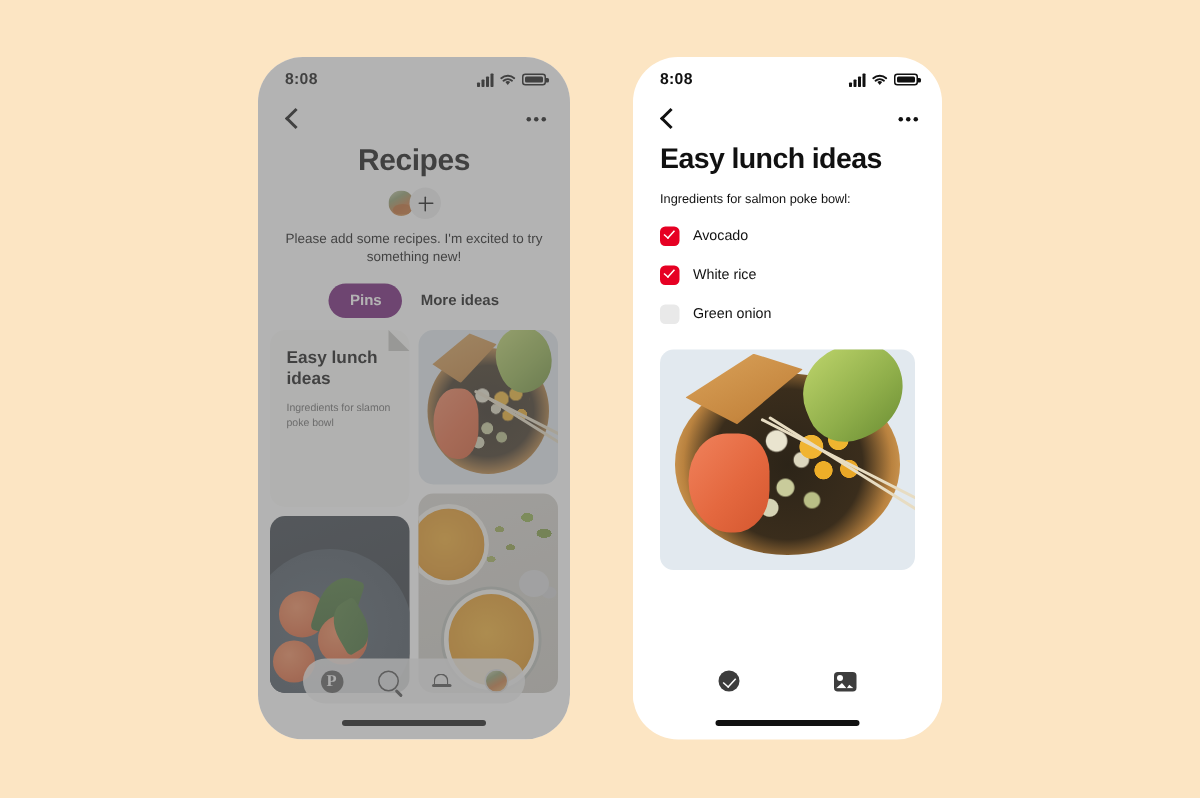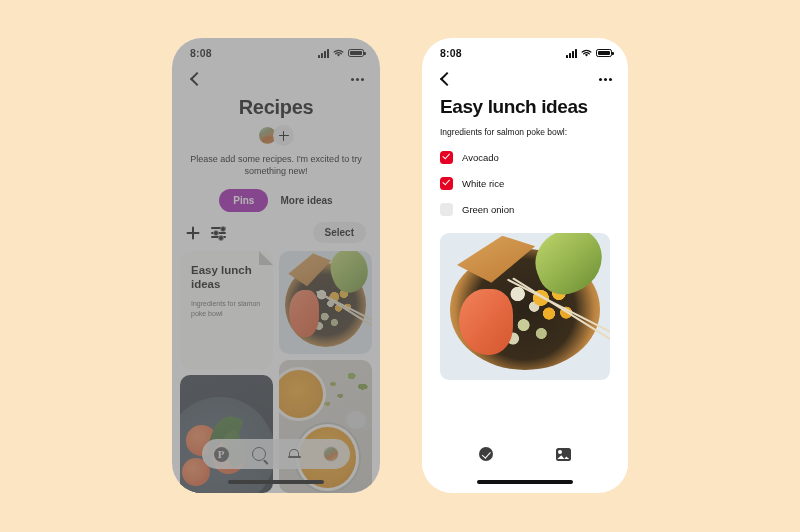--- a/index.html
+++ b/index.html
@@ -225,21 +225,21 @@
   }
 
   .tabs-row {
     display: flex;
     justify-content: center;
     align-items: center;
     gap: 12px;
     margin-top: 12px;
   }
   .tab-pill {
-    background: #a21caf;
+    background: #701a75;
     color: #fff;
     font-size: 10px;
     font-weight: bold;
     padding: 6px 14px;
     border-radius: 14px;
     cursor: pointer;
   }
   .tab-plain {
     color: #111;
     font-size: 10px;
@@ -779,34 +779,20 @@
         <div class="plus-circle"></div>
       </div>
 
       <div class="board-desc">Please add some recipes. I'm excited to try something new!</div>
 
       <div class="tabs-row">
         <div class="tab-pill">Pins</div>
         <div class="tab-plain">More ideas</div>
       </div>
 
-      <div class="tools-row">
-        <div class="tools-left">
-          <div class="icon-plus"></div>
-          <div class="icon-sliders">
-            <i></i>
-              <i></i>
-              <i></i>
-              <b></b>
-              <b></b>
-              <b></b>
-          </div>
-        </div>
-        <div class="select-pill">Select</div>
-      </div>
 
       <div class="grid">
         <div class="col">
 
           <div class="note-card">
             <div class="note-title">Easy lunch ideas</div>
             <div class="note-sub">Ingredients for slamon poke bowl</div>
           </div>
 
           <div class="pin-img art-tomato" style="height:118px">

